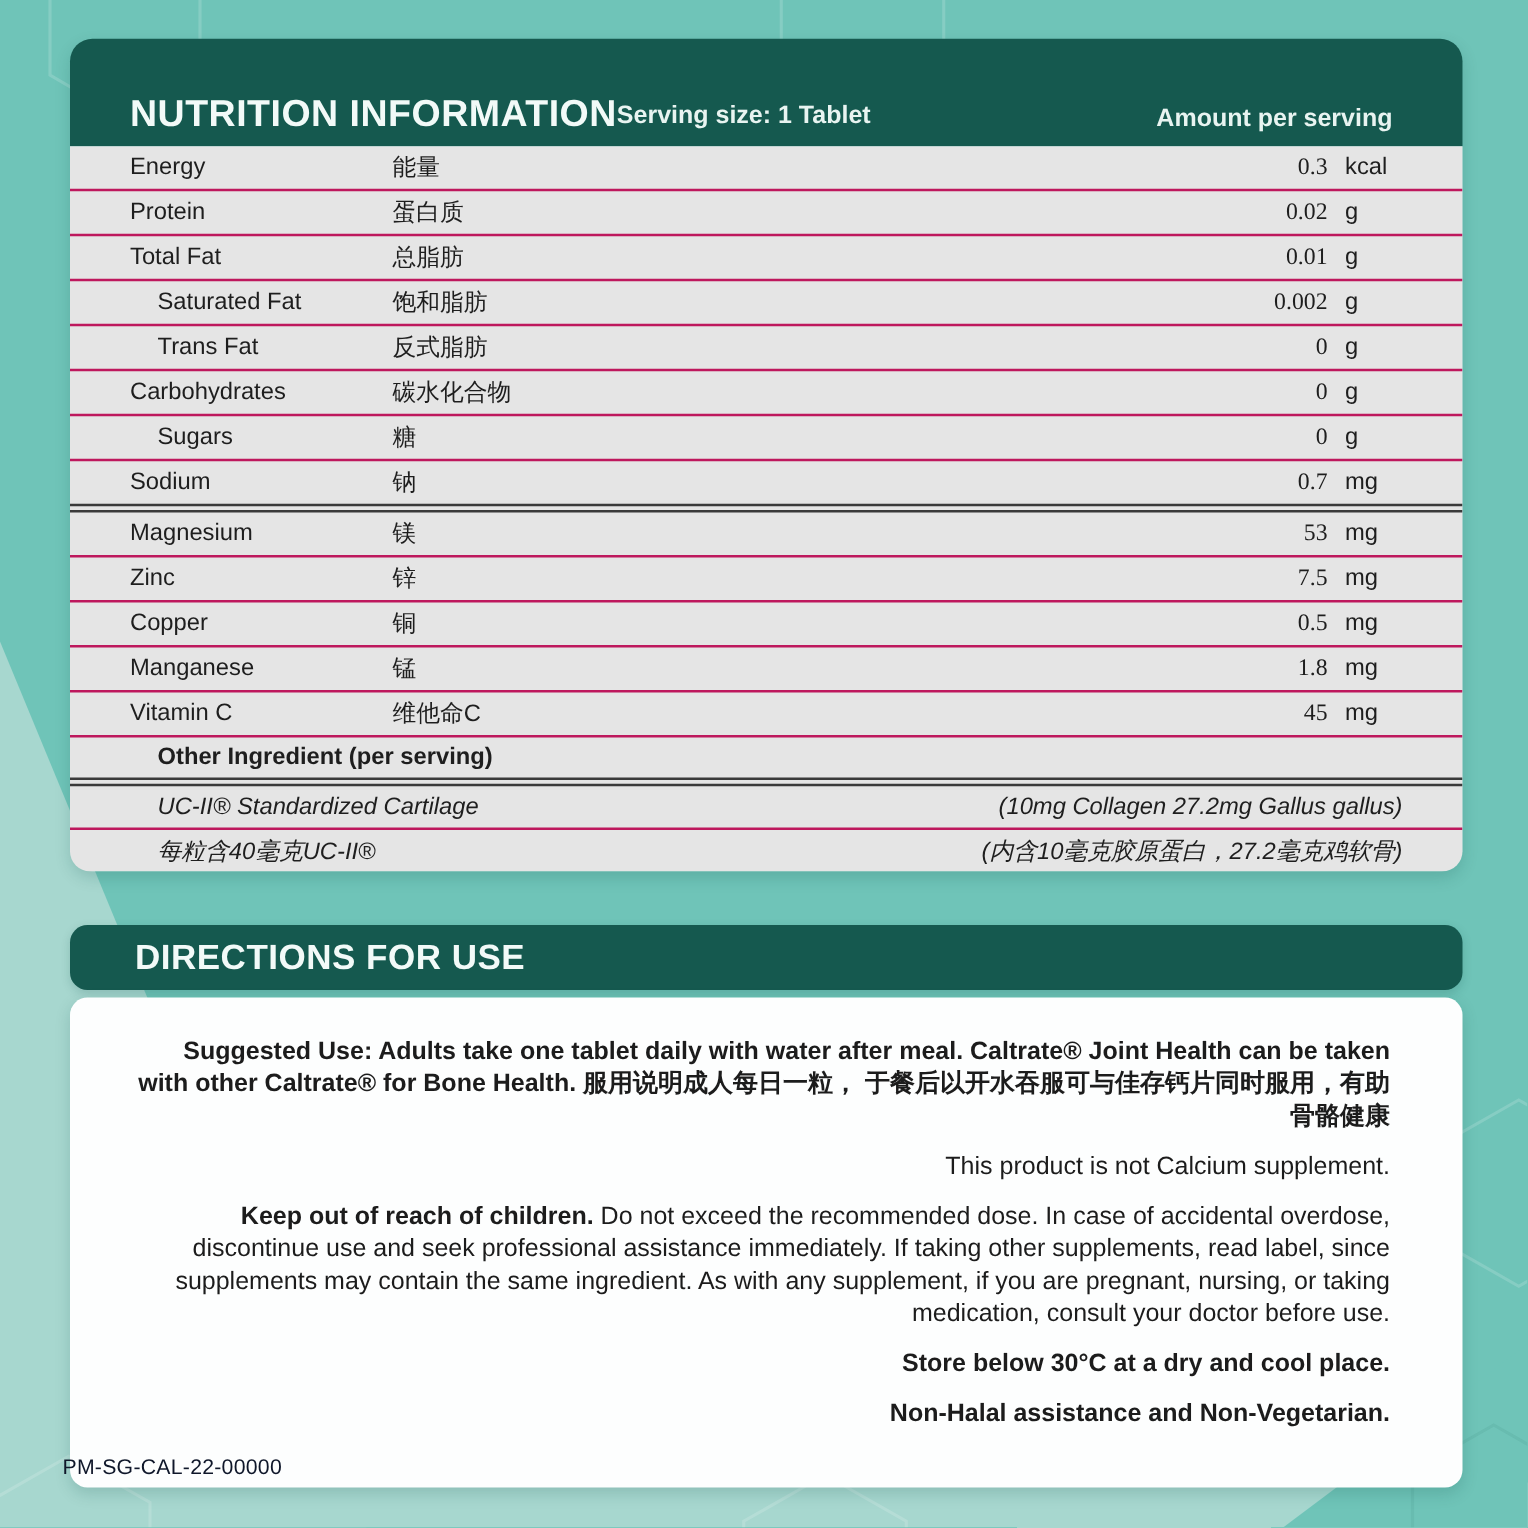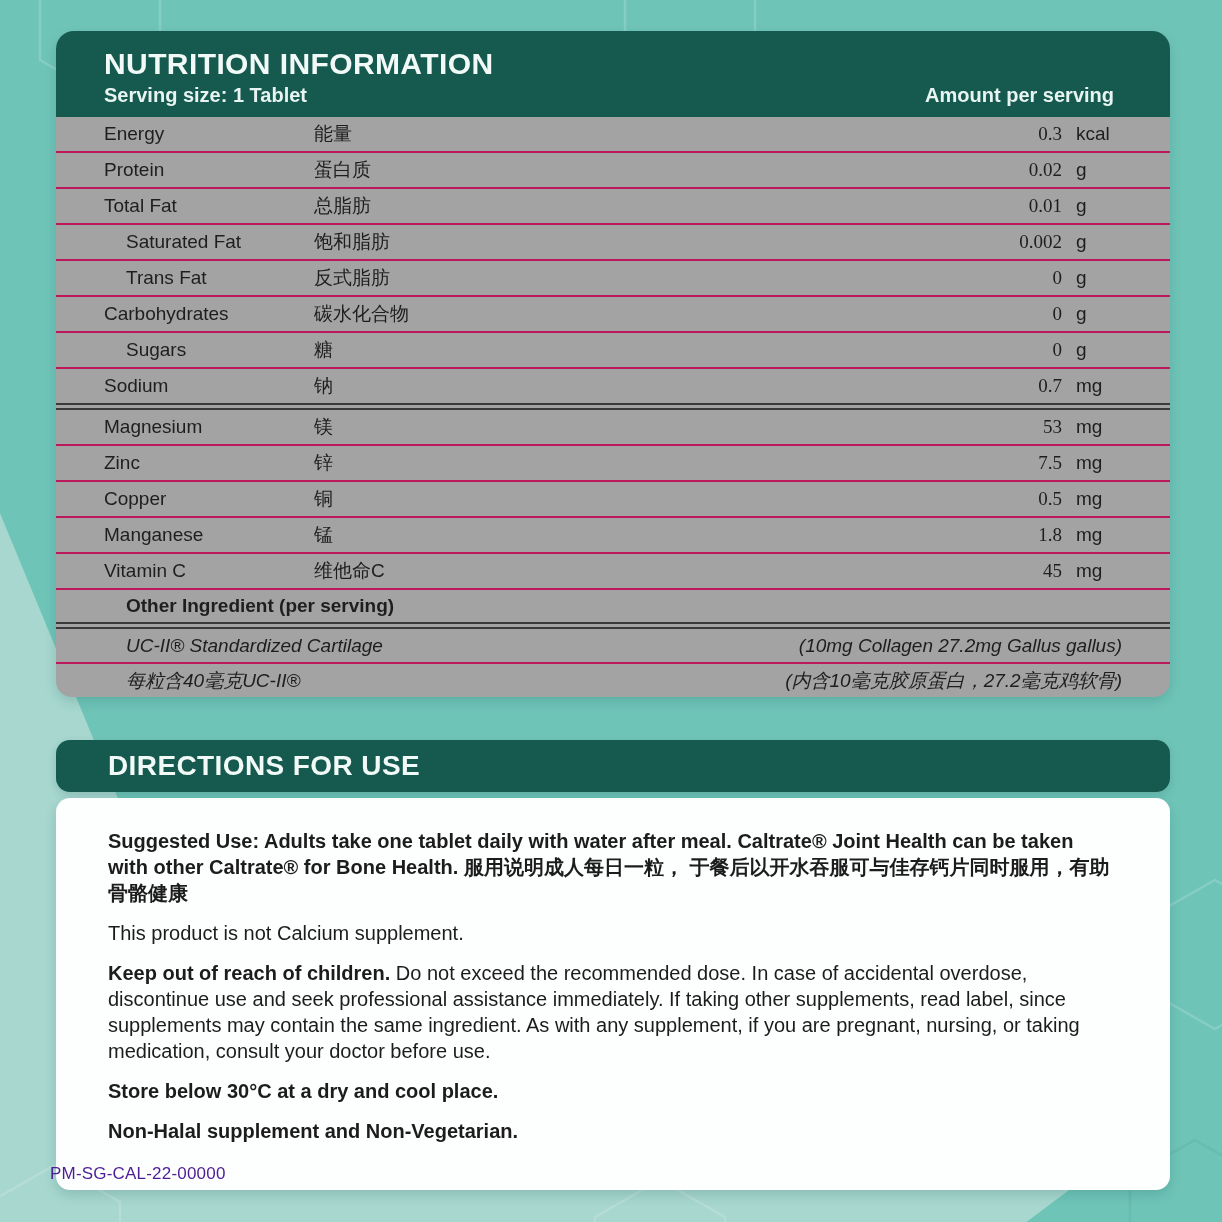--- a/index.html
+++ b/index.html
@@ -29,29 +29,29 @@
     position:absolute;left:56px;top:31px;width:1114px;
     box-shadow:0 5px 12px rgba(15,80,70,.18);
     border-radius:18px;z-index:2;
   }
   .nutri-header{
     background:#15594f;border-radius:18px 18px 0 0;
     padding:12px 56px 10px 48px;
     display:flex;justify-content:space-between;align-items:flex-end;
     height:64px;
   }
-  .nutri-title-wrap{display:flex;flex-direction:column;justify-content:flex-end;}
+  .nutri-title-wrap{display:flex;flex-direction:row;justify-content:flex-end;}
   .nutri-title{
     color:#f2faf8;font-size:30px;font-weight:bold;letter-spacing:.4px;line-height:1.05;
   }
   .serving-size{color:#e8f4f1;font-size:20px;font-weight:600;margin-top:5px;}
   .amount-header{color:#e8f4f1;font-size:20px;font-weight:600;}
 
   .nutri-table{
-    background:#a3a3a3;border-radius:0 0 16px 16px;overflow:hidden;
+    background:#e5e5e5;border-radius:0 0 16px 16px;overflow:hidden;
     color:#1e1e1e;
   }
   .row{
     display:grid;grid-template-columns:210px 1fr 120px 60px;
     align-items:center;height:34px;padding:0 48px;
     font-size:19px;
   }
   .row + .row, .head-row, #other-rows .row:first-child{border-top:2px solid #be185d;}
   .row.dsep{border-top:7px double #3a3a3a !important;}
   .row .en{white-space:nowrap;}
@@ -73,26 +73,27 @@
     background:#15594f;border-radius:14px;z-index:2;
     display:flex;align-items:center;padding:0 52px;box-sizing:border-box;
     box-shadow:0 3px 8px rgba(15,80,70,.18);
   }
   .dir-title{color:#f2faf8;font-size:28px;font-weight:bold;letter-spacing:.4px;}
   .dir-body{
     position:absolute;left:56px;top:798px;width:1114px;height:392px;
     background:#fdfefe;border-radius:14px;z-index:2;box-sizing:border-box;
     padding:30px 58px 18px 52px;color:#1c1c1c;
     box-shadow:0 5px 12px rgba(15,80,70,.18);
+    text-align:right;
   }
   .dir-body p{margin:0 0 14px 0;font-size:20px;line-height:1.3;}
   .dir-body .b{font-weight:bold;}
   .footer-code{
     position:absolute;left:50px;top:1164px;z-index:3;
-    font-size:17px;color:#4c1d95;letter-spacing:.2px;
+    font-size:17px;color:#0f172a;letter-spacing:.2px;
   }
 </style>
 </head>
 <body>
 
 <div class="canvas">
 
   <div class="bg-shape">
     <div class="shape-left"></div>
     <div class="shape-bottom"></div>
@@ -218,19 +219,19 @@
 
   <header class="dir-header">
     <div class="dir-title">DIRECTIONS FOR USE</div>
   </header>
   <section class="dir-body">
     <div id="dir-paras">
         <p><span class="b">Suggested Use: Adults take one tablet daily with water after meal. Caltrate® Joint Health can be taken with other Caltrate® for Bone Health. 服用说明成人每日一粒， 于餐后以开水吞服可与佳存钙片同时服用，有助骨骼健康</span></p>
         <p><span class="">This product is not Calcium supplement.</span></p>
         <p><span class="b">Keep out of reach of children.</span><span class=""> Do not exceed the recommended dose. In case of accidental overdose, discontinue use and seek professional assistance immediately. If taking other supplements, read label, since supplements may contain the same ingredient. As with any supplement, if you are pregnant, nursing, or taking medication, consult your doctor before use.</span></p>
         <p><span class="b">Store below 30°C at a dry and cool place.</span></p>
-        <p><span class="b">Non-Halal supplement and Non-Vegetarian.</span></p>
+        <p><span class="b">Non-Halal assistance and Non-Vegetarian.</span></p>
       </div>
   </section>
 
   <div class="footer-code">PM-SG-CAL-22-00000</div>
 
 </div>
 
 </body></html>

